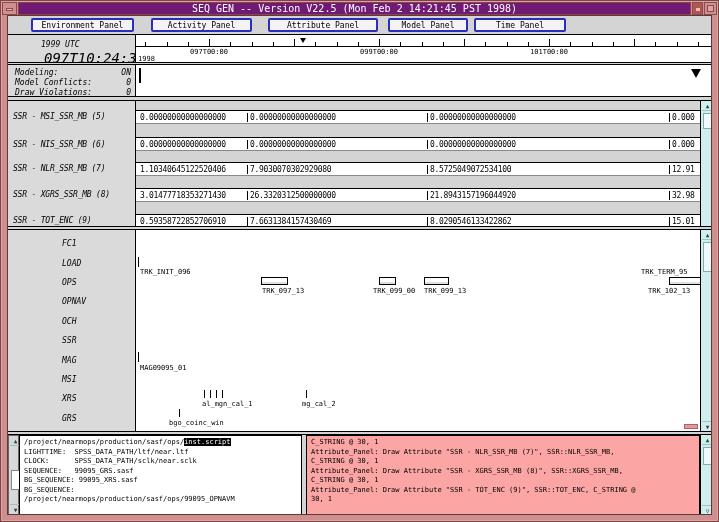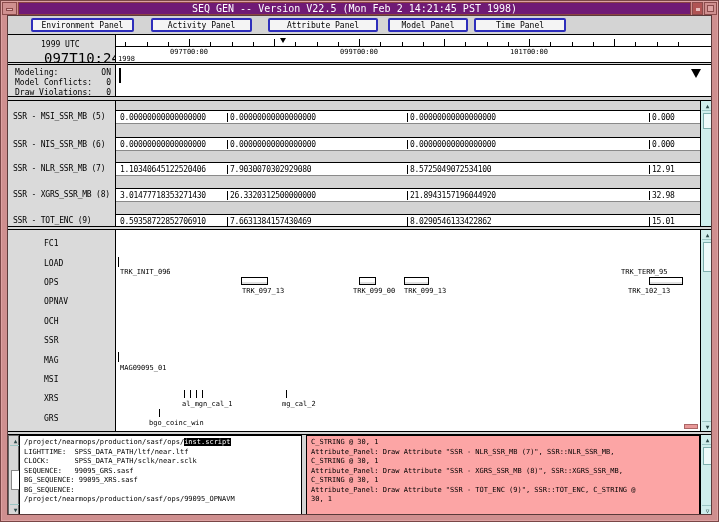--- a/index.html
+++ b/index.html
@@ -14,21 +14,21 @@
   .titlebar{flex:1;background:#701a75;border:1px solid #8b4343;color:#fff;font-size:10px;
             display:flex;align-items:center;justify-content:center;white-space:nowrap;overflow:hidden;}
   .wbtn.min{width:11px;background:#b05454;}
   .wbtn.min .dot{position:absolute;left:3px;top:5px;width:4px;height:3px;background:#e8bcbc;}
   .wbtn.max{width:13px;}
   .wbtn.max .sq{position:absolute;left:2px;top:2px;right:2px;bottom:2px;border:1px solid #8b4b4b;background:#dda2a2;}
   
   .content{position:absolute;left:7px;top:15px;width:705px;height:500px;background:#d4d4d4;
            border:1px solid #5a3a3a;overflow:hidden;}
   section{position:absolute;left:0;width:705px;display:flex;border-top:1px solid #000;border-bottom:1px solid #000;background:#d4d4d4;}
-  .side{width:108px;background:#dadada;border-right:1px solid #000;position:relative;flex:none;}
+  .side{width:128px;background:#dadada;border-right:1px solid #000;position:relative;flex:none;font-style:italic;}
   .plot{flex:1;background:#fff;position:relative;overflow:hidden;}
   
   .toolbar{position:absolute;top:2px;left:0;width:705px;height:15px;}
   .tbtn{position:absolute;top:0;height:14px;border:2px solid #2d2dbb;border-radius:2px;background:#f4f4f4;
         font-size:8px;color:#000;display:flex;align-items:center;justify-content:center;white-space:nowrap;cursor:pointer;}
   
   #ruler{top:18px;height:29px;}
   .side-line1{position:absolute;left:33px;top:5px;font-size:8px;}
   .side-line2{position:absolute;left:13px;top:15px;font-size:14px;margin-left:23px;}
   .ruler-base{position:absolute;left:0;right:0;top:11px;height:1px;background:#000;}
@@ -50,21 +50,21 @@
   .a-val{position:absolute;top:2px;font-size:8px;letter-spacing:-0.3px;white-space:nowrap;}
   .a-val.mark{border-left:1px solid #000;padding-left:2px;}
   
   .vscroll{width:13px;flex:none;background:#cfeeec;border-left:1px solid #000;position:relative;}
   .sarrow{position:absolute;left:1px;width:11px;height:10px;font-size:6px;line-height:10px;text-align:center;color:#2c4a4a;cursor:pointer;}
   .sarrow.up{top:0;border-bottom:1px solid #9cc6c4;}
   .sarrow.down{bottom:0;border-top:1px solid #9cc6c4;}
   .sthumb{position:absolute;left:2px;width:9px;background:#eefafa;border:1px solid #7fb0ae;cursor:pointer;}
   
   #gantt{top:213px;height:203px;}
-  .g-side{padding-top:4px;padding-left:36px;}
+  .g-side{padding-top:4px;padding-left:54px;}
   .g-side-label{height:19.4px;display:flex;align-items:center;font-size:8px;}
   .g-tick{position:absolute;width:1px;background:#000;}
   .g-label{position:absolute;font-size:7px;white-space:nowrap;color:#000;}
   .g-box{position:absolute;height:8px;background:#fff;border:1px solid #000;box-shadow:inset 0 -2px 0 #e0e0e0;}
   .g-grip{position:absolute;right:2px;bottom:2px;width:14px;height:5px;background:#e89898;border:1px solid #a66;}
   
   #bottom{top:418px;height:81px;border-bottom:none;}
   .lscroll{width:11px;flex:none;background:#d8d8d8;border:1px solid #666;position:relative;}
   .lscroll .sthumb{background:#fff;border-color:#888;}
   .console{border:1px solid #000;position:relative;overflow:hidden;padding:2px 0 0 4px;}

